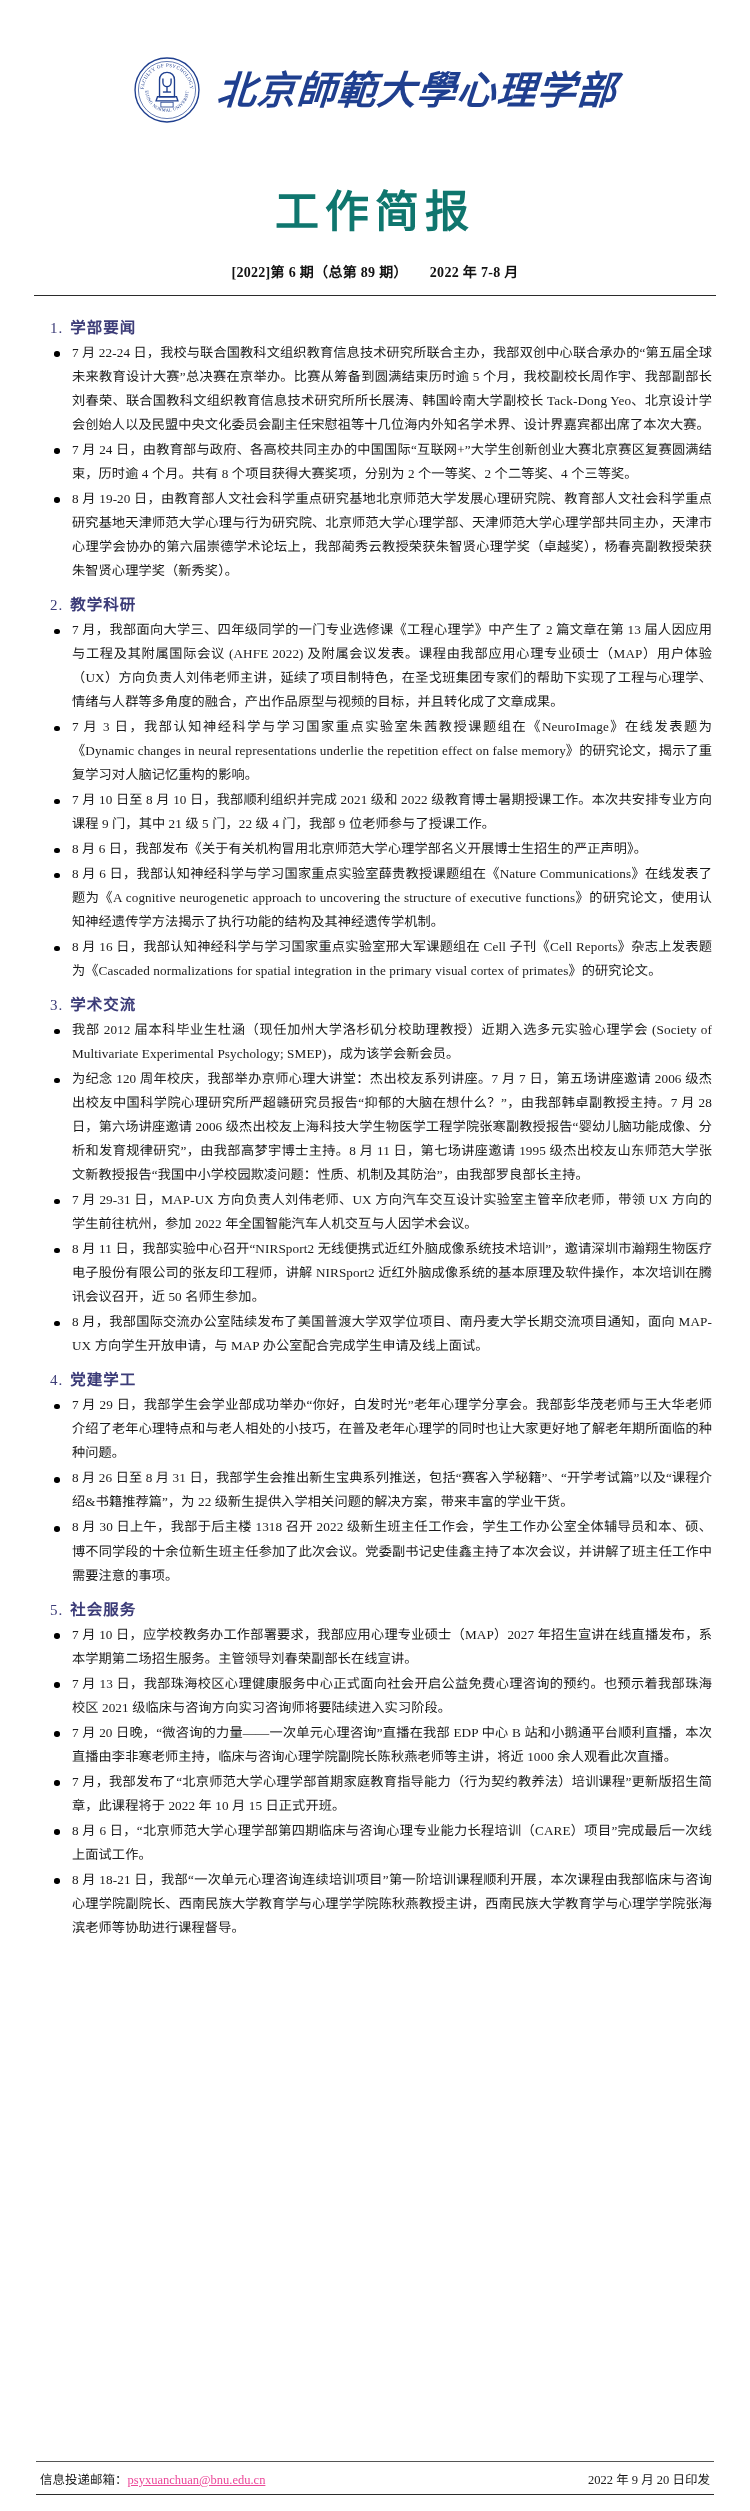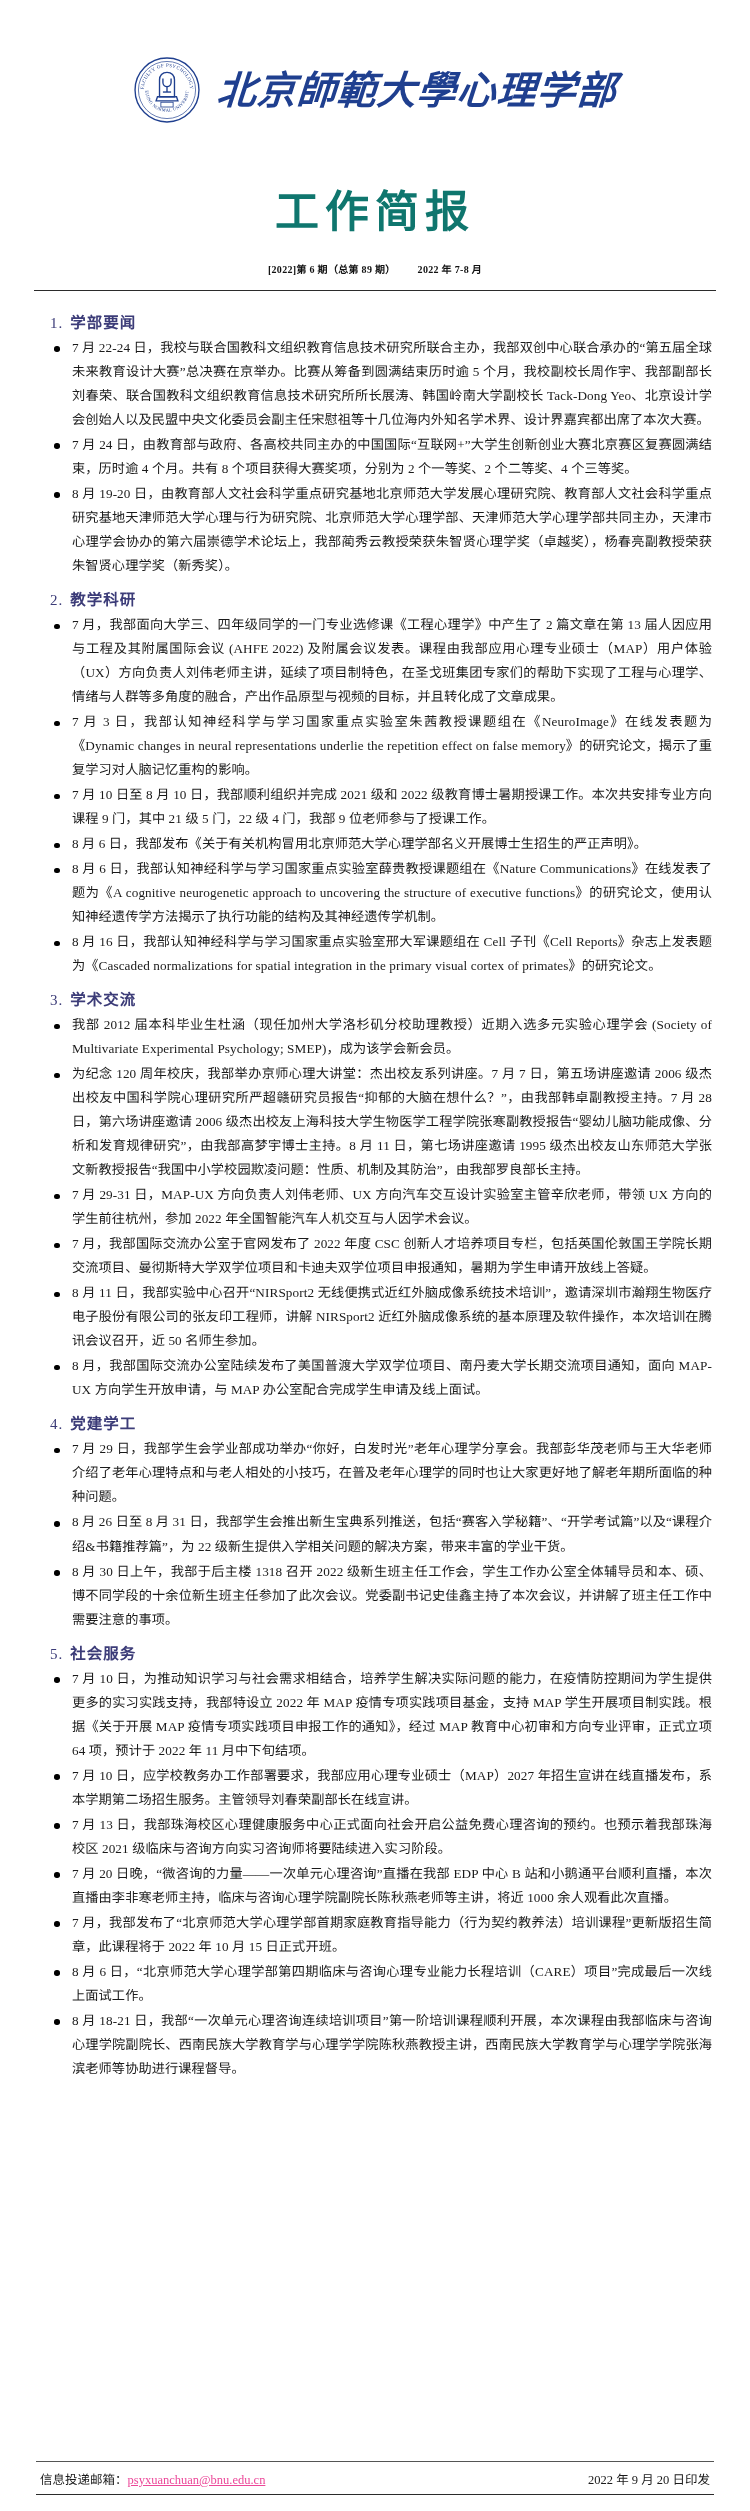--- a/index.html
+++ b/index.html
@@ -63,21 +63,21 @@
     font-size: 44px;
     font-weight: 700;
     color: #0f766e;
     letter-spacing: 6px;
     line-height: 1.2;
     margin: 0;
   }
   .issue-line {
     margin-top: 22px;
     font-family: "Liberation Serif", serif;
-    font-size: 10px;
+    font-size: 14px;
     font-weight: 700;
     color: #111;
     letter-spacing: 0.3px;
   }
   .issue-line .gap { display: inline-block; width: 22px; }
 
   .rule-top {
     border: 0;
     border-top: 1.6px solid #2b2b2b;
     margin: 14px 34px 0 34px;
@@ -230,21 +230,20 @@
 
     <div class="section">
       <div class="section-head">
         <span class="section-num">3.</span>
         <span>学术交流</span>
       </div>
       <ul class="items">
         <li>我部 2012 届本科毕业生杜涵（现任加州大学洛杉矶分校助理教授）近期入选多元实验心理学会 (Society of Multivariate Experimental Psychology; SMEP)，成为该学会新会员。</li>
         <li>为纪念 120 周年校庆，我部举办京师心理大讲堂：杰出校友系列讲座。7 月 7 日，第五场讲座邀请 2006 级杰出校友中国科学院心理研究所严超赣研究员报告“抑郁的大脑在想什么？”，由我部韩卓副教授主持。7 月 28 日，第六场讲座邀请 2006 级杰出校友上海科技大学生物医学工程学院张寒副教授报告“婴幼儿脑功能成像、分析和发育规律研究”，由我部高梦宇博士主持。8 月 11 日，第七场讲座邀请 1995 级杰出校友山东师范大学张文新教授报告“我国中小学校园欺凌问题：性质、机制及其防治”，由我部罗良部长主持。</li>
         <li>7 月 29-31 日，MAP-UX 方向负责人刘伟老师、UX 方向汽车交互设计实验室主管辛欣老师，带领 UX 方向的学生前往杭州，参加 2022 年全国智能汽车人机交互与人因学术会议。</li>
-        <li>7 月，我部国际交流办公室于官网发布了 2022 年度 CSC 创新人才培养项目专栏，包括英国伦敦国王学院长期交流项目、曼彻斯特大学双学位项目和卡迪夫双学位项目申报通知，暑期为学生申请开放线上答疑。</li>
         <li>8 月 11 日，我部实验中心召开“NIRSport2 无线便携式近红外脑成像系统技术培训”，邀请深圳市瀚翔生物医疗电子股份有限公司的张友印工程师，讲解 NIRSport2 近红外脑成像系统的基本原理及软件操作，本次培训在腾讯会议召开，近 50 名师生参加。</li>
         <li>8 月，我部国际交流办公室陆续发布了美国普渡大学双学位项目、南丹麦大学长期交流项目通知，面向 MAP-UX 方向学生开放申请，与 MAP 办公室配合完成学生申请及线上面试。</li>
       </ul>
     </div>
 
     <div class="section">
       <div class="section-head">
         <span class="section-num">4.</span>
         <span>党建学工</span>
       </div>
@@ -254,21 +253,20 @@
         <li>8 月 30 日上午，我部于后主楼 1318 召开 2022 级新生班主任工作会，学生工作办公室全体辅导员和本、硕、博不同学段的十余位新生班主任参加了此次会议。党委副书记史佳鑫主持了本次会议，并讲解了班主任工作中需要注意的事项。</li>
       </ul>
     </div>
 
     <div class="section">
       <div class="section-head">
         <span class="section-num">5.</span>
         <span>社会服务</span>
       </div>
       <ul class="items">
-        <li>7 月 10 日，为推动知识学习与社会需求相结合，培养学生解决实际问题的能力，在疫情防控期间为学生提供更多的实习实践支持，我部特设立 2022 年 MAP 疫情专项实践项目基金，支持 MAP 学生开展项目制实践。根据《关于开展 MAP 疫情专项实践项目申报工作的通知》，经过 MAP 教育中心初审和方向专业评审，正式立项 64 项，预计于 2022 年 11 月中下旬结项。</li>
         <li>7 月 10 日，应学校教务办工作部署要求，我部应用心理专业硕士（MAP）2027 年招生宣讲在线直播发布，系本学期第二场招生服务。主管领导刘春荣副部长在线宣讲。</li>
         <li>7 月 13 日，我部珠海校区心理健康服务中心正式面向社会开启公益免费心理咨询的预约。也预示着我部珠海校区 2021 级临床与咨询方向实习咨询师将要陆续进入实习阶段。</li>
         <li>7 月 20 日晚，“微咨询的力量——一次单元心理咨询”直播在我部 EDP 中心 B 站和小鹅通平台顺利直播，本次直播由李非寒老师主持，临床与咨询心理学院副院长陈秋燕老师等主讲，将近 1000 余人观看此次直播。</li>
         <li>7 月，我部发布了“北京师范大学心理学部首期家庭教育指导能力（行为契约教养法）培训课程”更新版招生简章，此课程将于 2022 年 10 月 15 日正式开班。</li>
         <li>8 月 6 日，“北京师范大学心理学部第四期临床与咨询心理专业能力长程培训（CARE）项目”完成最后一次线上面试工作。</li>
         <li>8 月 18-21 日，我部“一次单元心理咨询连续培训项目”第一阶培训课程顺利开展，本次课程由我部临床与咨询心理学院副院长、西南民族大学教育学与心理学学院陈秋燕教授主讲，西南民族大学教育学与心理学学院张海滨老师等协助进行课程督导。</li>
       </ul>
     </div>
 
   </div>

